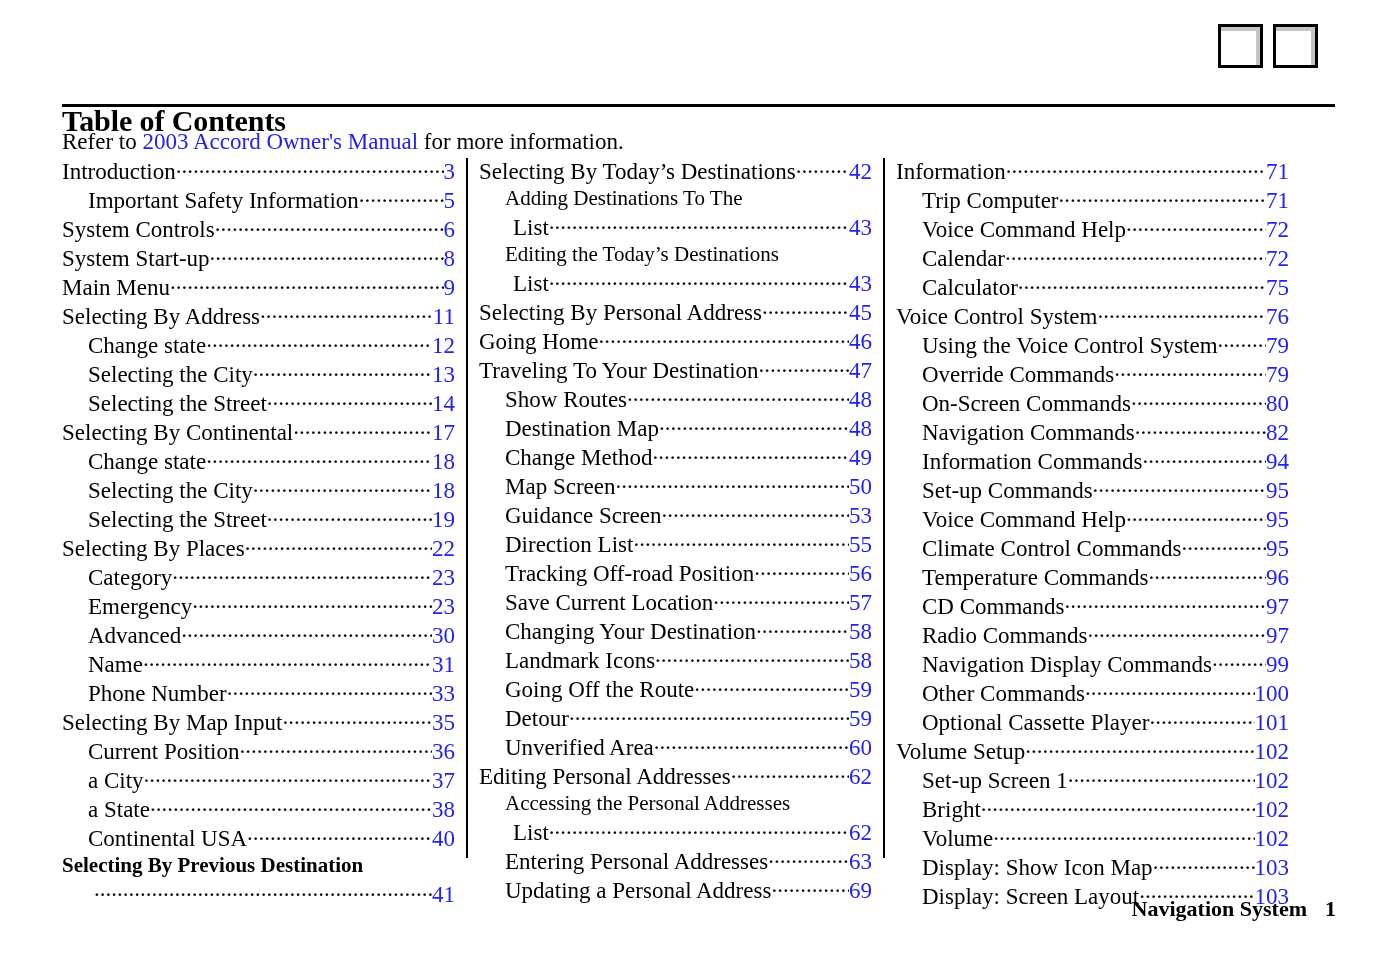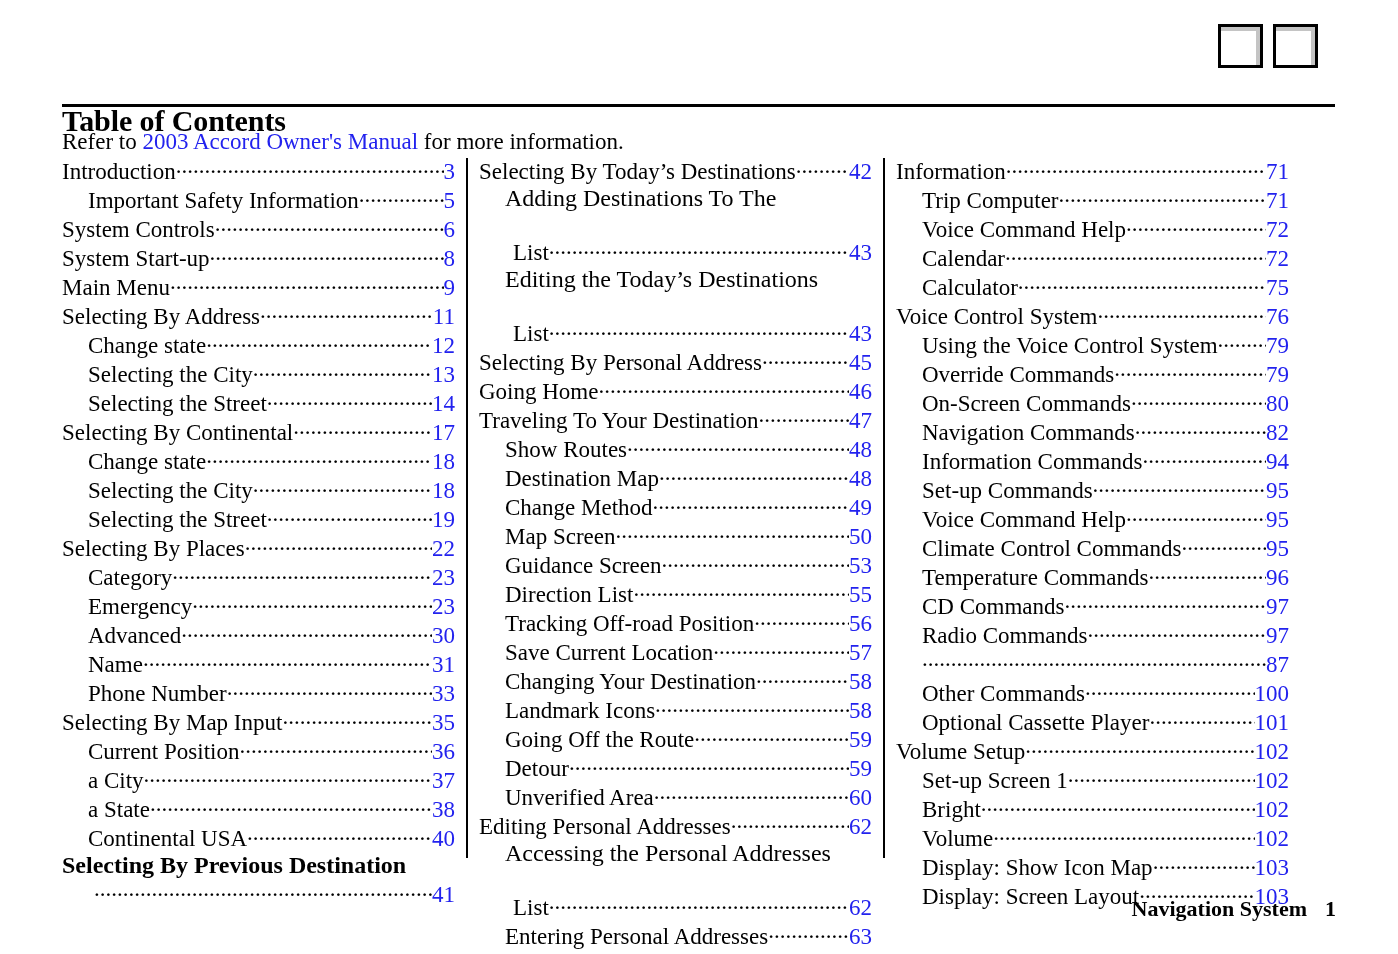--- a/index.html
+++ b/index.html
@@ -134,29 +134,29 @@
     white-space: nowrap;
   }
   .entry-page {
     flex: 0 0 auto;
     color: #2222ee;
     padding-left: 0px;
   }
 
   
   .toc-wrapline {
-    font-size: 24px;
+    font-size: 21px;
     line-height: 27px;
     white-space: nowrap;
   }
   .toc-wrapline.lvl1 { padding-left: 0px; font-weight: bold; }
   .toc-wrapline.lvl2 { padding-left: 26px; }
   
   .toc-entry.cont { padding-left: 32px; }
-  .toc-entry.cont-deep { padding-left: 34px; margin-top: 25px; }
+  .toc-entry.cont-deep { padding-left: 34px; }
 
   
   #footer {
     position: absolute;
     right: 62px;
     bottom: 32px;
     display: flex;
     align-items: baseline;
     gap: 18px;
     font-size: 22px;
@@ -513,22 +513,23 @@
         <span class="entry-label">CD Commands </span>
         <span class="entry-dots"></span>
         <span class="entry-page">97</span>
       </div>
       <div class="toc-entry lvl2">
         <span class="entry-label">Radio Commands </span>
         <span class="entry-dots"></span>
         <span class="entry-page">97</span>
       </div>
       <div class="toc-entry lvl2">
-        <span class="entry-dots"></span>
-        <span class="entry-page">87</span>
+        <span class="entry-label">Navigation Display Commands </span>
+        <span class="entry-dots"></span>
+        <span class="entry-page">99</span>
       </div>
       <div class="toc-entry lvl2">
         <span class="entry-label">Other Commands </span>
         <span class="entry-dots"></span>
         <span class="entry-page">100</span>
       </div>
       <div class="toc-entry lvl2">
         <span class="entry-label">Optional Cassette Player </span>
         <span class="entry-dots"></span>
         <span class="entry-page">101</span>

